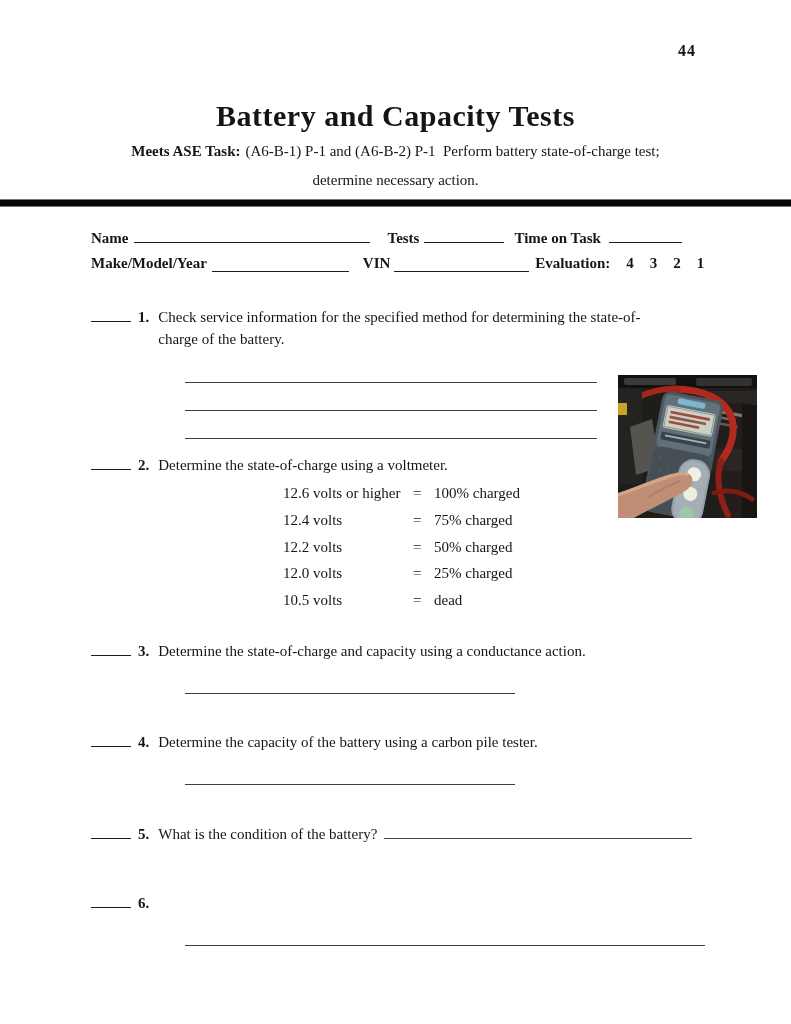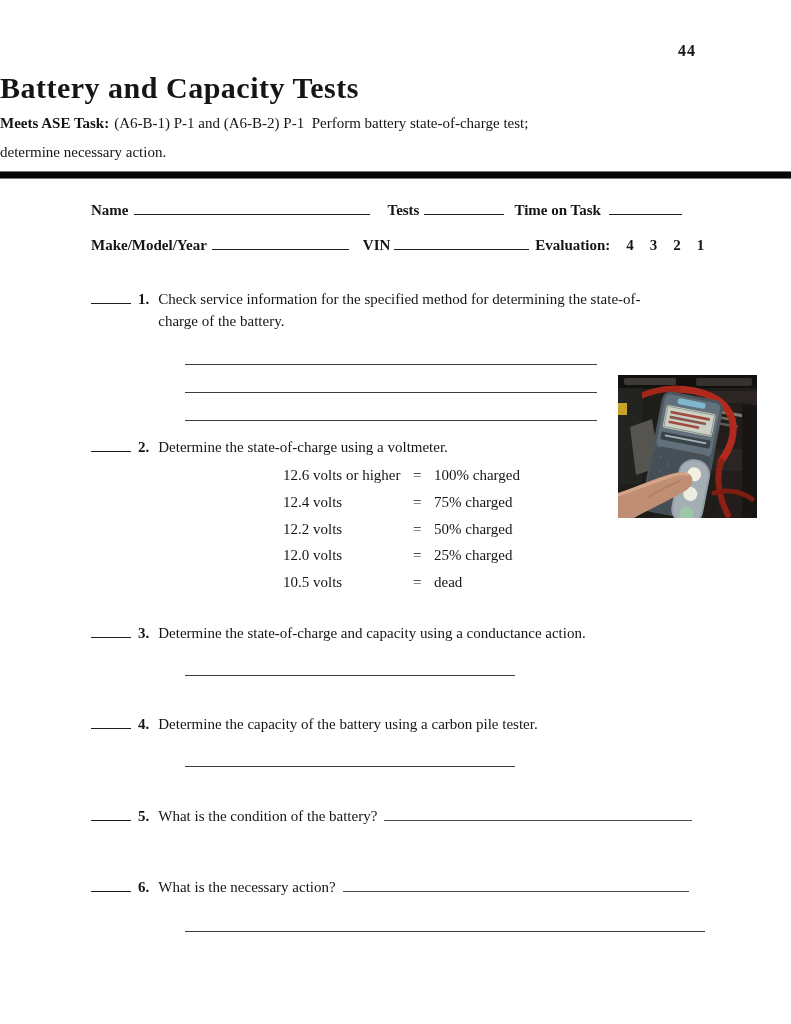--- a/index.html
+++ b/index.html
@@ -11,33 +11,33 @@
     position:relative;
     overflow:hidden;
   }
   .page { position:relative; width:791px; height:1024px; background:#fff; }
 
   .page-num {
     position:absolute; top:42px; left:678px;
     font-weight:bold; font-size:16px; letter-spacing:1px;
   }
 
-  .header { padding-top:72px; }
+  .header { text-align:center; padding-top:100px; }
   .title { font-size:30px; font-weight:bold; letter-spacing:0.5px; line-height:32px; }
   .subtitle { font-size:15px; line-height:19px; margin-top:10px; }
   .meets-label { font-weight:bold; margin-right:5px; }
   .pre { white-space:pre-wrap; }
 
   .rule { margin-top:9px; height:8px; background:#050505; border-top:1px solid #777; border-bottom:1px solid #777; }
 
   .content { margin-left:91px; width:625px; font-size:15px; }
 
   .fields-row { display:flex; align-items:baseline; font-weight:bold; font-size:15px; }
   .row-1 { margin-top:21px;text-align:right; }
-  .row-2 { margin-top:16px; }
+  .row-2 { margin-top:8px;align-items:flex-end; }
   .u { display:inline-block; border-bottom:1.6px solid #1d1d1d; height:15px; }
   .u-name { width:236px; margin-left:5px; }
   .lbl-date { margin-left:18px; }
   .u-date { width:80px; margin-left:5px; }
   .lbl-time { margin-left:10px; }
   .u-time { width:73px; margin-left:8px; }
   .u-make { width:137px; margin-left:5px; }
   .lbl-vin { margin-left:14px; }
   .u-vin { width:135px; margin-left:4px; }
   .lbl-eval { margin-left:6px; }
@@ -178,21 +178,20 @@
 
     <div class="task t5">
       <span class="blank"></span>
       <span class="num">5.</span>
       <span class="task-text"><span>What is the condition of the battery?</span><span class="u-inline u-q5"></span></span>
     </div>
 
     <div class="task t6">
       <span class="blank"></span>
       <span class="num">6.</span>
-      <span class="task-text"><span>What is the necessary action?</span><span class="u-inline u-q6"></span></span>
     </div>
     <div class="ans-line w520 gap33"></div>
 
   </div>
 
   <div class="photo">
     <svg width="139" height="143" viewBox="0 0 139 143" xmlns="http://www.w3.org/2000/svg">
 
       <rect x="0" y="0" width="139" height="143" fill="#1e1d1a"></rect>
       <rect x="0" y="0" width="139" height="13" fill="#12110f"></rect>

